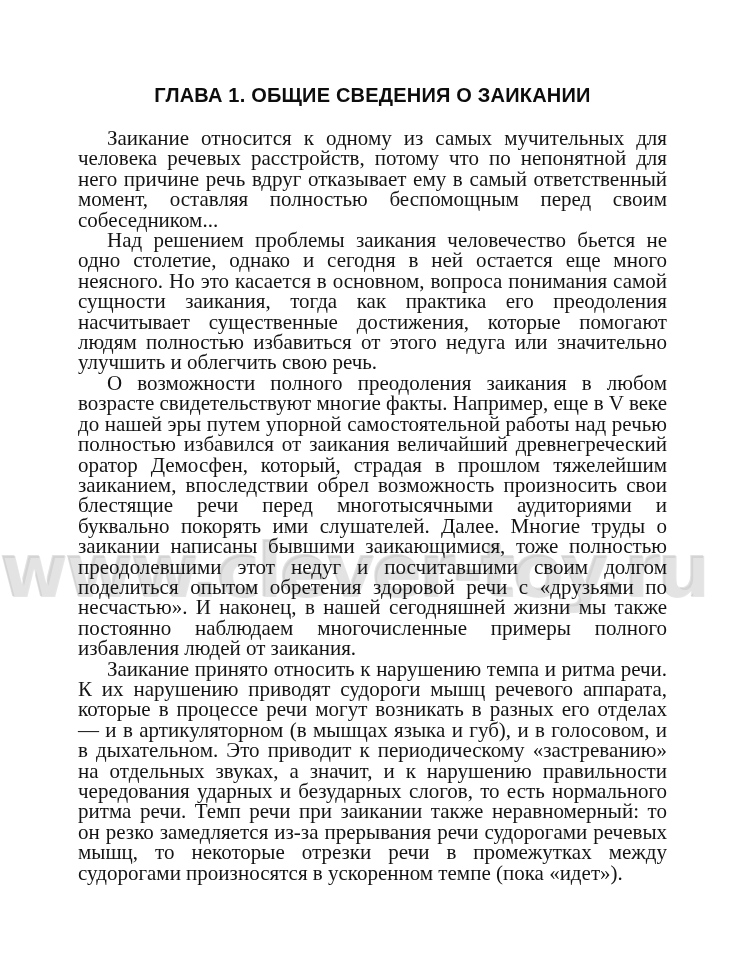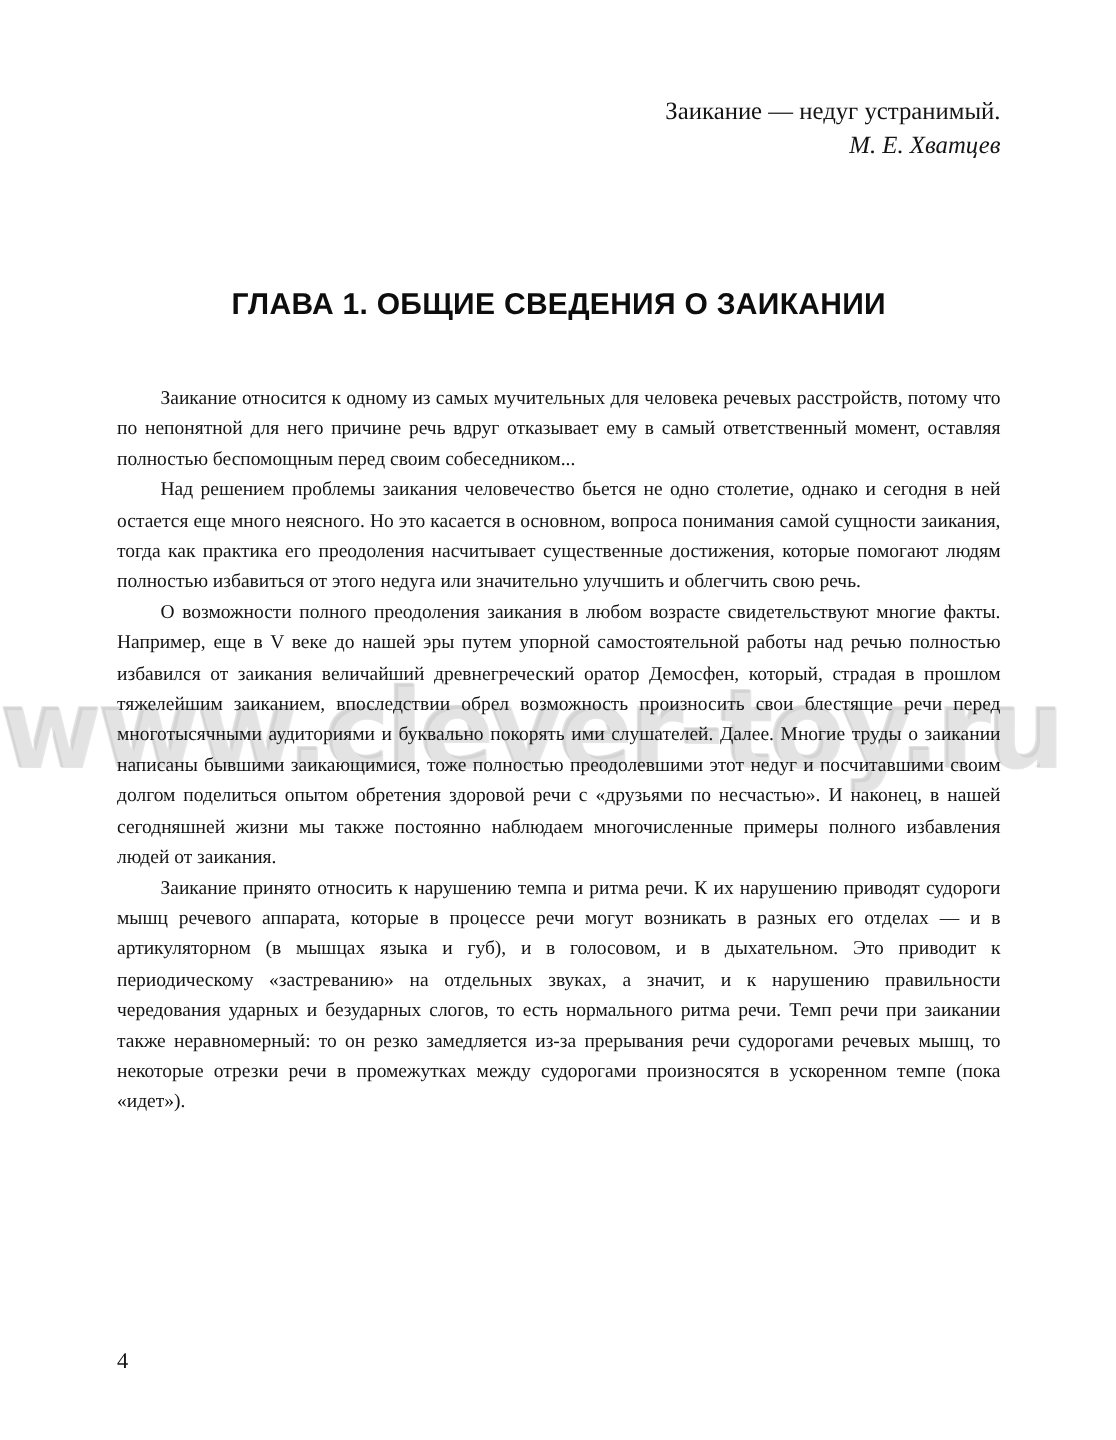--- a/index.html
+++ b/index.html
@@ -55,22 +55,22 @@
   .chapter-heading {
     margin-top: 84px;
     text-align: center;
     font-family: "Liberation Sans", sans-serif;
     font-weight: bold;
     font-size: 20px;
     letter-spacing: 0.2px;
     color: #0d0d0d;
   }
   .body-text {
-    margin-top: 40px;
-    font-size: 13px;
+    margin-top: 21px;
+    font-size: 21px;
     line-height: 20.4px;
     text-align: justify;
   }
   .body-text p {
     margin: 0;
     text-indent: 29px;
   }
   .page-number {
     position: absolute;
     left: 78px;
@@ -81,24 +81,20 @@
 </style>
 </head>
 <body>
 
 <div class="page">
 
   <div class="watermark">www.clever-toy.ru</div>
 
   <div class="content">
 
-    <div class="epigraph">
-      <div class="quote">Заикание — недуг устранимый.</div>
-      <div class="author">М. Е. Хватцев</div>
-    </div>
 
     <div class="chapter-heading">ГЛАВА 1. ОБЩИЕ СВЕДЕНИЯ О ЗАИКАНИИ</div>
 
     <div class="body-text">
       <p>Заикание относится к одному из самых мучительных для человека речевых расстройств, потому что по непонятной для него причине речь вдруг отказывает ему в самый ответственный момент, оставляя полностью беспомощным перед своим собеседником...</p>
       <p>Над решением проблемы заикания человечество бьется не одно столетие, однако и сегодня в ней остается еще много неясного. Но это касается в основном, вопроса понимания самой сущности заикания, тогда как практика его преодоления насчитывает существенные достижения, которые помогают людям полностью избавиться от этого недуга или значительно улучшить и облегчить свою речь.</p>
       <p>О возможности полного преодоления заикания в любом возрасте свидетельствуют многие факты. Например, еще в V веке до нашей эры путем упорной самостоятельной работы над речью полностью избавился от заикания величайший древнегреческий оратор Демосфен, который, страдая в прошлом тяжелейшим заиканием, впоследствии обрел возможность произносить свои блестящие речи перед многотысячными аудиториями и буквально покорять ими слушателей. Далее. Многие труды о заикании написаны бывшими заикающимися, тоже полностью преодолевшими этот недуг и посчитавшими своим долгом поделиться опытом обретения здоровой речи с «друзьями по несчастью». И наконец, в нашей сегодняшней жизни мы также постоянно наблюдаем многочисленные примеры полного избавления людей от заикания.</p>
       <p>Заикание принято относить к нарушению темпа и ритма речи. К их нарушению приводят судороги мышц речевого аппарата, которые в процессе речи могут возникать в разных его отделах — и в артикуляторном (в мышцах языка и губ), и в голосовом, и в дыхательном. Это приводит к периодическому «застреванию» на отдельных звуках, а значит, и к нарушению правильности чередования ударных и безударных слогов, то есть нормального ритма речи. Темп речи при заикании также неравномерный: то он резко замедляется из-за прерывания речи судорогами речевых мышц, то некоторые отрезки речи в промежутках между судорогами произносятся в ускоренном темпе (пока «идет»).</p>
     </div>
 

